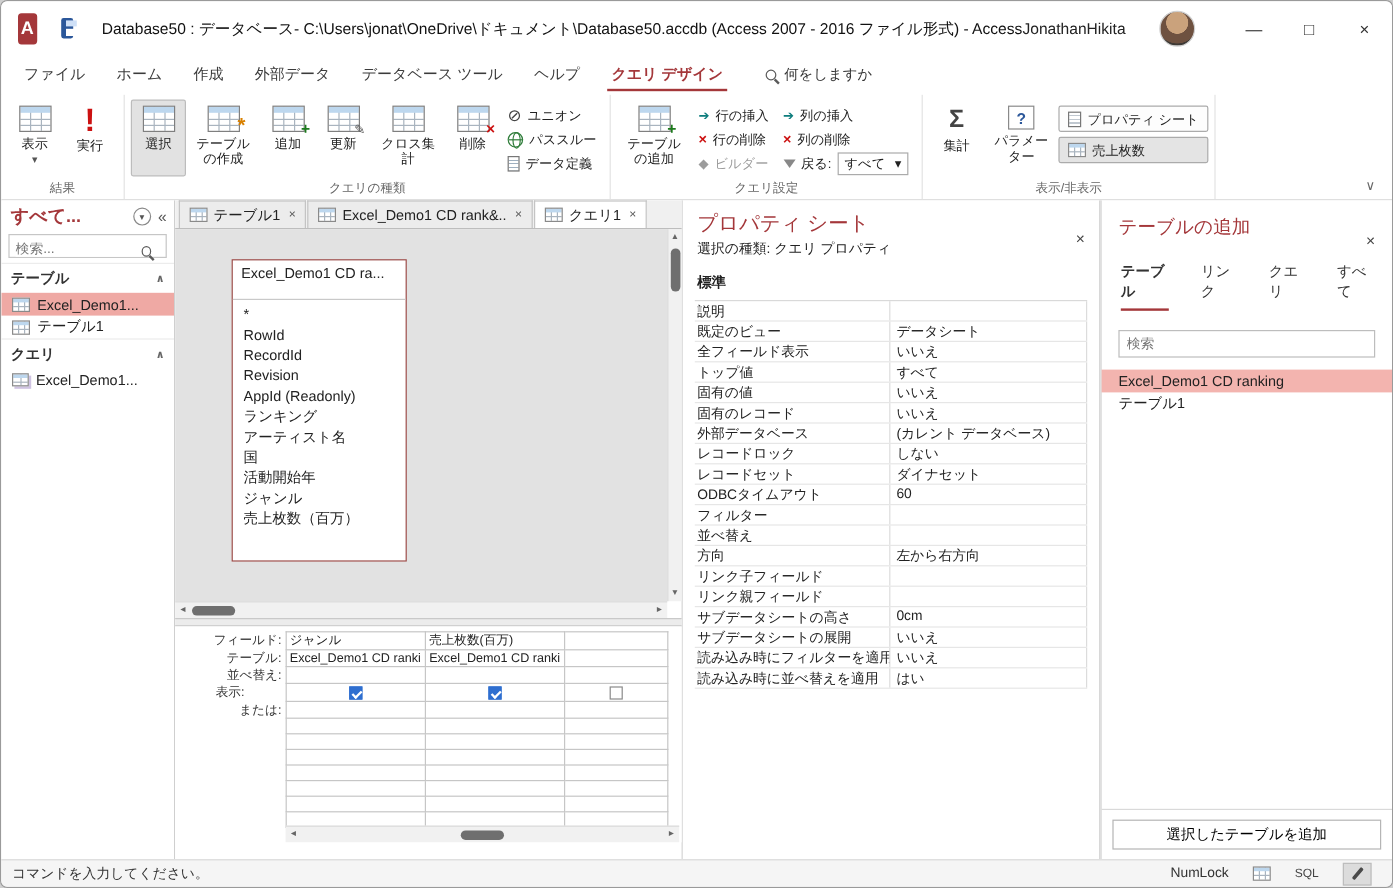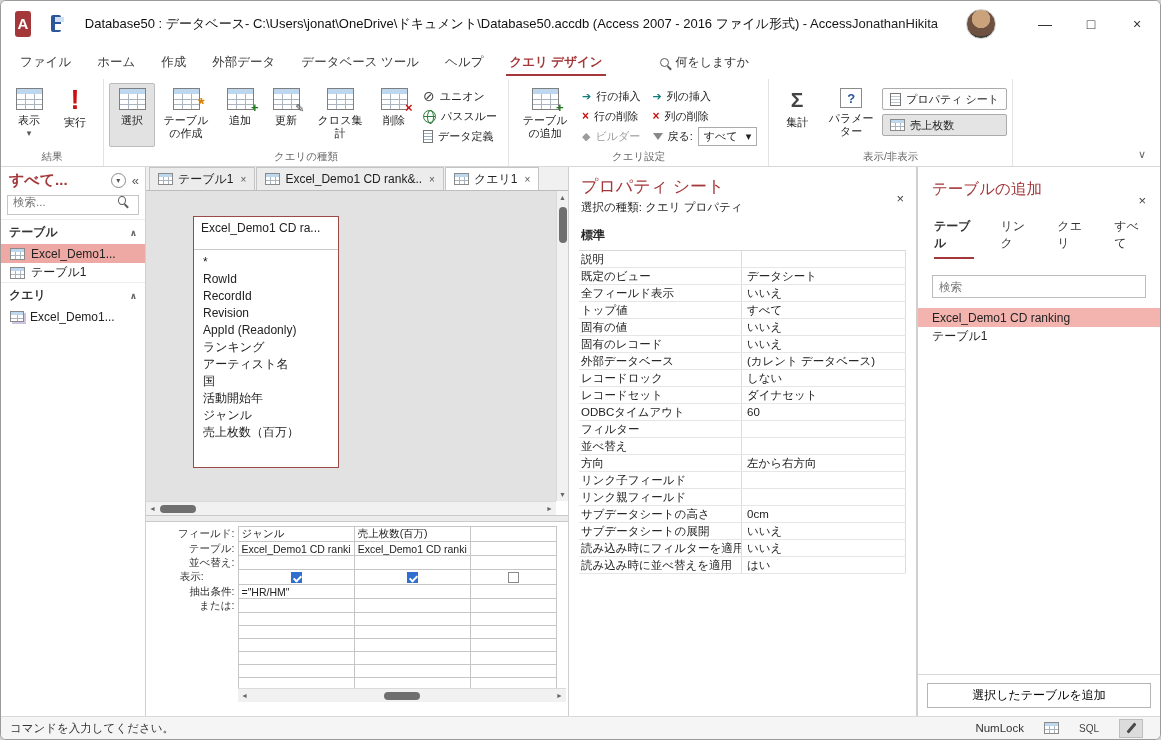--- a/index.html
+++ b/index.html
@@ -16,21 +16,21 @@
   .save-icon { width:17px; height:17px; margin-left:20px; background:#2b579a; border-radius:2px; position:relative; }
   .save-icon::before { content:""; position:absolute; left:4px; top:2px; width:9px; height:5px; background:#cfe0f7; }
   .save-icon::after  { content:""; position:absolute; left:4px; bottom:2px; width:9px; height:6px; background:#fff; }
   .tb-title { margin-left:24px; font-size:13px; color:#111; white-space:nowrap; }
   .tb-right { margin-left:auto; display:flex; align-items:center; height:100%; }
   .tb-user { font-size:13px; margin-right:28px; }
   .avatar { width:30px; height:30px; border-radius:50%; margin-right:26px; border:1px solid #cfcfcf;
             background: radial-gradient(circle at 50% 32%, #caa27c 0 38%, #6e5140 40% 72%, #3e3a36 74% 100%); }
   .win-btn { width:46px; height:100%; display:flex; align-items:center; justify-content:center; font-size:14px; color:#333; }
   
-  .menubar { position:absolute; top:45px; left:0; right:0; height:33px; display:flex; align-items:stretch; background:#fff;gap:22px; }
+  .menubar { position:absolute; top:45px; left:0; right:0; height:33px; display:flex; align-items:stretch; background:#fff; }
   .menu-tabs { display:flex; align-items:stretch; margin-left:6px; }
   .menu-tab { padding:0 13px; display:flex; align-items:center; font-size:12.5px; color:#3b3b3b; position:relative; white-space:nowrap; }
   .menu-tab.active { color:#a4373a; font-weight:700; }
   .menu-tab.active::after { content:""; position:absolute; left:10px; right:10px; bottom:3px; height:2px; background:#a4373a; }
   .menu-search { display:flex; align-items:center; margin-left:22px; color:#333; white-space:nowrap; }
   .mag { display:inline-block; width:9px; height:9px; border:1.5px solid #5a5a5a; border-radius:50%; position:relative; margin-right:7px; }
   .mag::after { content:""; position:absolute; width:5px; height:1.5px; background:#5a5a5a; transform:rotate(45deg); right:-4px; bottom:-2px; }
   
   .ribbon { position:absolute; top:78px; left:0; right:0; height:88px; background:#fff; border-bottom:1px solid #d8d8d8; display:flex; }
   .rgroup { position:relative; display:flex; align-items:flex-start; padding:4px 5px 16px 5px; border-right:1px solid #e3e3e3; }
@@ -83,21 +83,21 @@
   .ic-builder { color:#9c9c9c; font-size:11px; }
   .ic-arrow-teal { color:#0e7d7d; font-weight:700; font-size:11px; }
   .ic-x-red { color:#c11; font-weight:700; font-size:12px; }
   
   .navpane { position:absolute; top:166px; left:0; width:145px; bottom:23px; background:#fff; border-right:1px solid #cfcfcf; overflow:hidden; }
   .nav-header { display:flex; align-items:center; padding:4px 6px 3px 8px; }
   .nav-title { color:#a4373a; font-weight:700; font-size:15px; }
   .nav-circle { margin-left:auto; width:15px; height:15px; border:1px solid #8a8a8a; border-radius:50%;
                 display:flex; align-items:center; justify-content:center; font-size:8px; color:#555; }
   .nav-collapse { margin-left:6px; font-size:13px; color:#555; }
-  .nav-search { margin:2px 6px 4px; border:1px solid #c6c6c6; height:20px; display:flex; align-items:flex-start; padding:0 5px; }
+  .nav-search { margin:2px 6px 4px; border:1px solid #c6c6c6; height:20px; display:flex; align-items:flex-end; padding:0 5px; }
   .nav-search input { border:none; outline:none; width:100%; font-size:11.5px; color:#555; font-family:inherit; }
   .nav-section { display:flex; align-items:center; padding:4px 8px 3px; font-weight:700; font-size:12px; color:#333;
                  border-top:1px solid #ececec; }
   .sec-ch { margin-left:auto; font-size:9px; color:#666; }
   .nav-item { display:flex; align-items:center; gap:6px; height:19px; padding:0 4px 0 9px; font-size:12px; white-space:nowrap; }
   .nav-item.selected { background:#efa9a4; }
   .ic-query { display:inline-block; width:14px; height:11px; border:1px solid #8a8a8a; flex:none; box-shadow:2px 2px 0 #cfc3e2;
     background: linear-gradient(#bdd7ee,#bdd7ee) 0 0/100% 3px no-repeat,
       linear-gradient(#a9b4bf,#a9b4bf) 0 6px/100% 1px no-repeat,
       linear-gradient(#a9b4bf,#a9b4bf) 6px 0/1px 100% no-repeat, #fff; }
@@ -456,26 +456,20 @@
           <td class="gc"></td>
           <td class="gc gc3"></td>
         </tr>
         <tr class="ckrow">
           <td class="gl">表示:</td>
           <td class="gc"><span class="cb checked"></span></td>
           <td class="gc"><span class="cb checked"></span></td>
           <td class="gc gc3"><span class="cb"></span></td>
         </tr>
         <tr>
-          <td class="gl">抽出条件:</td>
-          <td class="gc">="HR/HM"</td>
-          <td class="gc"></td>
-          <td class="gc gc3"></td>
-        </tr>
-        <tr>
           <td class="gl">または:</td>
           <td class="gc"></td>
           <td class="gc"></td>
           <td class="gc gc3"></td>
         </tr>
         <tr>
               <td class="gl"></td>
               <td class="gc"></td>
               <td class="gc"></td>
               <td class="gc gc3"></td>

